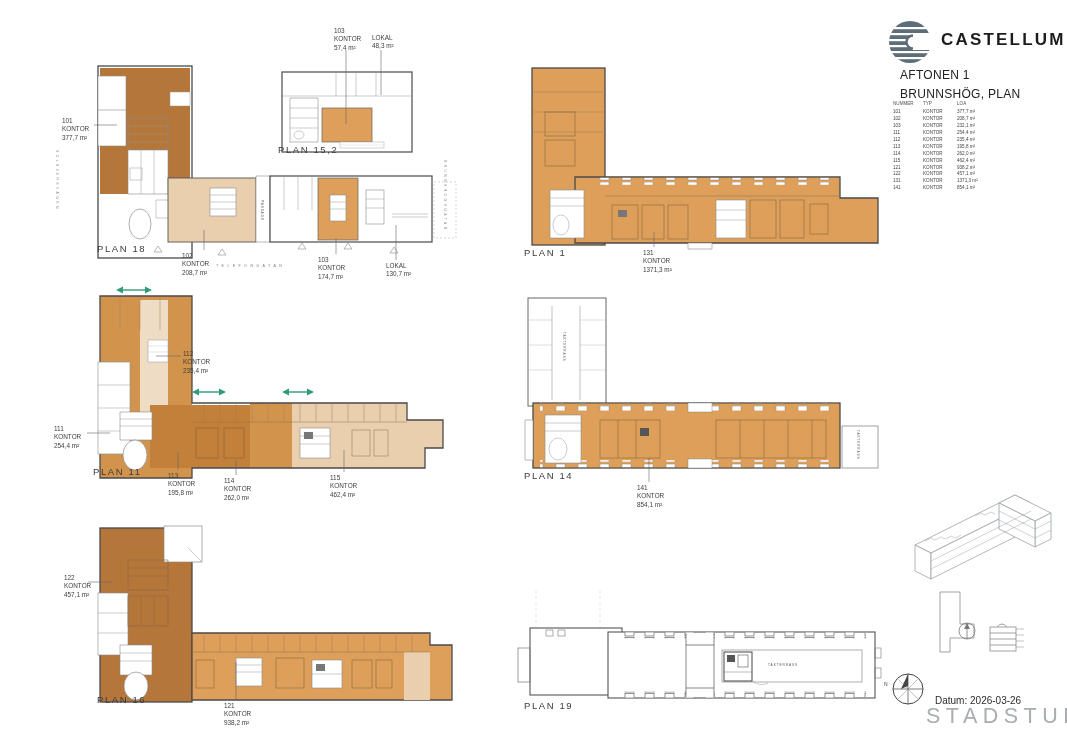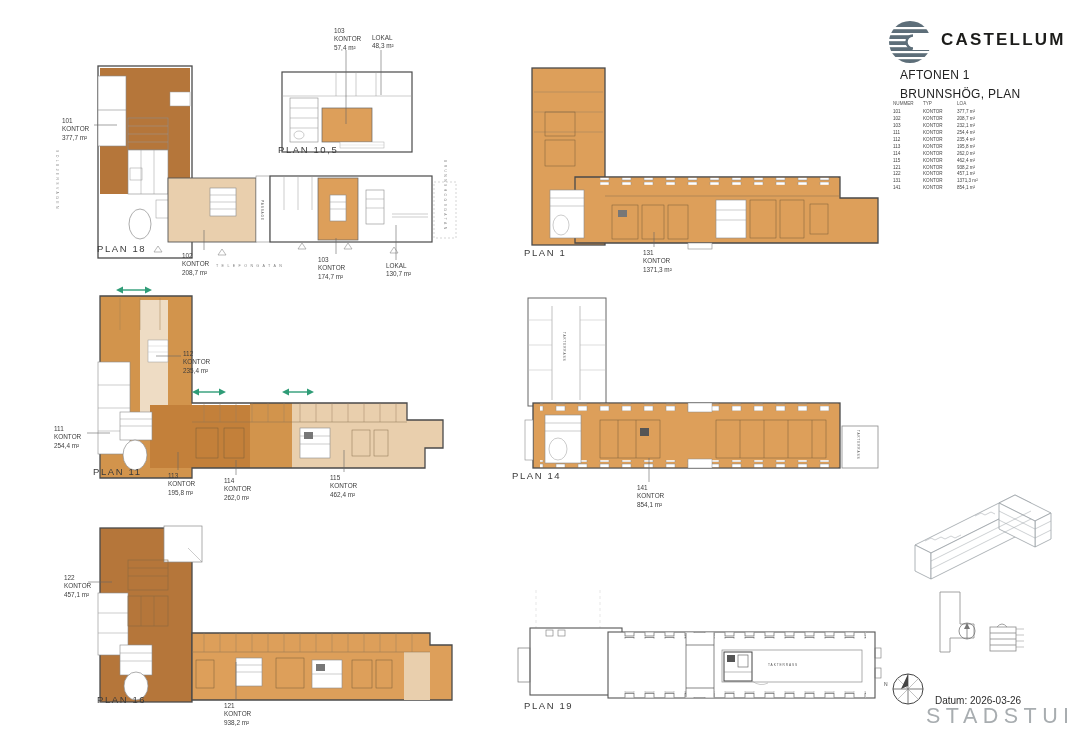--- a/index.html
+++ b/index.html
@@ -439,25 +439,25 @@
         </tr>
         <tr>
           <td class="c0">141</td>
           <td class="c1">KONTOR</td>
           <td class="c2">854,1 m²</td>
         </tr>
       </tbody>
 </table>
 
 <div class="ptitle" style="left:97px;top:243px">PLAN 18</div>
-<div class="ptitle" style="left:278px;top:144px">PLAN 10,5</div>
+<div class="ptitle" style="left:278px;top:144px">PLAN 15,2</div>
 <div class="ptitle" style="left:93px;top:466px">PLAN 11</div>
 <div class="ptitle" style="left:97px;top:694px">PLAN 16</div>
 <div class="ptitle" style="left:524px;top:247px">PLAN 1</div>
-<div class="ptitle" style="left:512px;top:470px">PLAN 14</div>
+<div class="ptitle" style="left:524px;top:470px">PLAN 14</div>
 <div class="ptitle" style="left:524px;top:700px">PLAN 19</div>
 
 <div class="ann" style="left:62px;top:117px">
   <div>101</div>
       <div>KONTOR</div>
       <div>377,7 m²</div>
 </div>
 <div class="ann" style="left:182px;top:252px">
   <div>102</div>
       <div>KONTOR</div>

